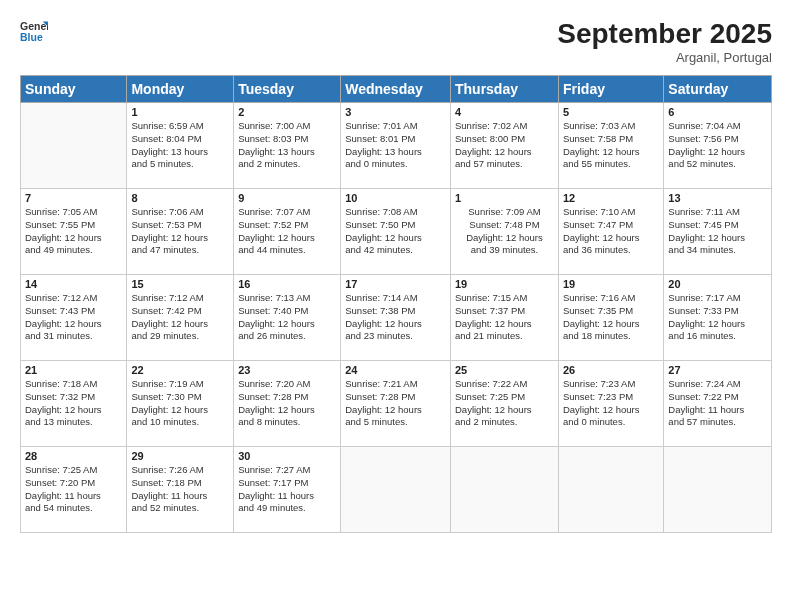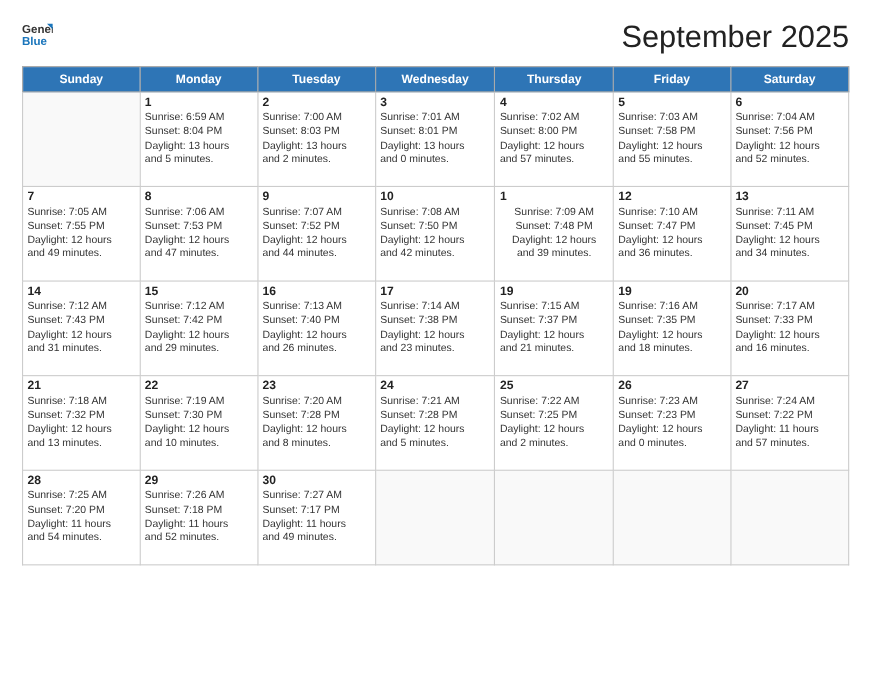--- a/index.html
+++ b/index.html
@@ -29,42 +29,42 @@
     }
     .logo-icon {
       width: 28px;
       height: 28px;
     }
     .title-block {
       text-align: right;
     }
     .month-title {
       font-size: 28px;
-      font-weight: normal;
+      font-weight: bold;
       color: #222;
       text-align: right;
     }
     .location {
       font-size: 13px;
       color: #555;
     }
     
     .calendar {
       width: 100%;
       border-collapse: collapse;
       font-size: 10.5px;
     }
     .calendar thead tr th {
       background: #2e75b6;
       color: #fff;
       font-weight: bold;
-      font-size: 11px;
+      font-size: 14px;
       padding: 5px 4px;
       border: 1px solid #aaa;
-      text-align: center;
+      text-align: left;
     }
     .calendar tbody tr td {
       border: 1px solid #ccc;
       vertical-align: top;
       padding: 3px 4px;
       height: 86px;
       width: 113px;
       background: #fff;
     }
     .calendar tbody tr td.empty {
@@ -91,20 +91,21 @@
     <div class="logo">
       <svg class="logo-icon" viewBox="0 0 32 32" xmlns="http://www.w3.org/2000/svg">
         <text x="0" y="14" font-size="12" font-weight="bold" fill="#333">General</text>
         <text x="0" y="26" font-size="12" font-weight="bold" fill="#1a75bb">Blue</text>
         <polygon points="26,4 32,4 32,10" fill="#1a75bb"></polygon>
       </svg>
 
     </div>
     <div class="title-block">
       <div class="month-title">September 2025</div>
+      <div class="location">Arganil, Portugal</div>
     </div>
   </div>
 
   <table class="calendar">
     <thead>
       <tr>
       <th>Sunday</th>
           <th>Monday</th>
           <th>Tuesday</th>
           <th>Wednesday</th>

